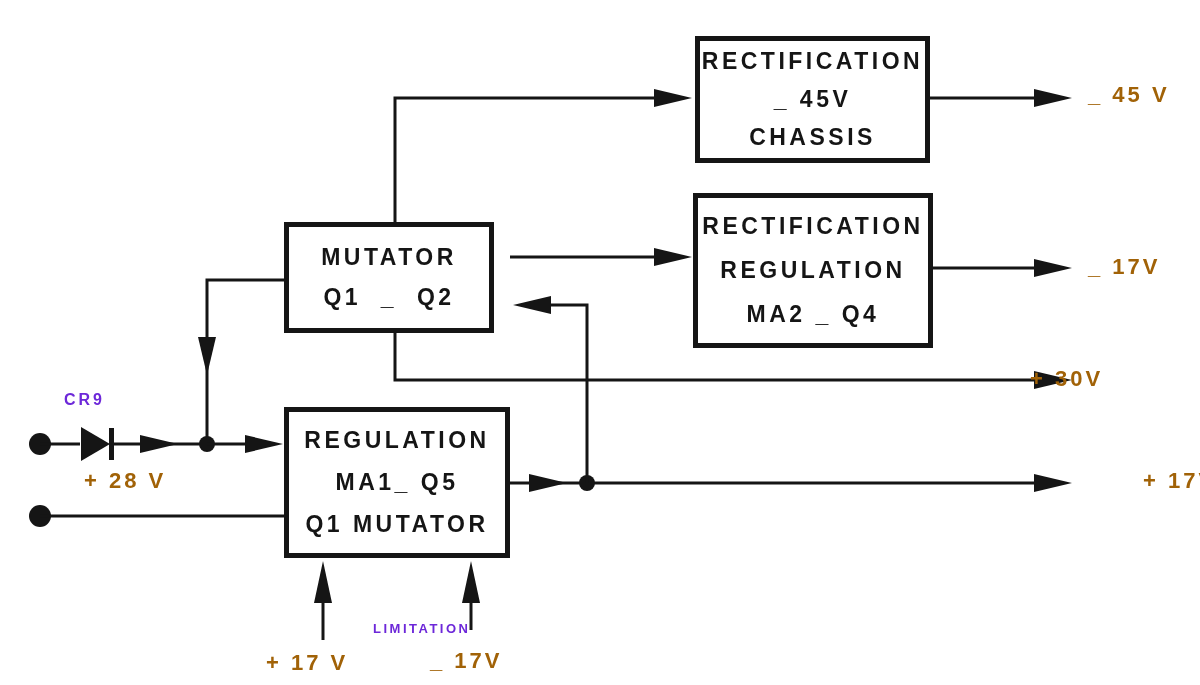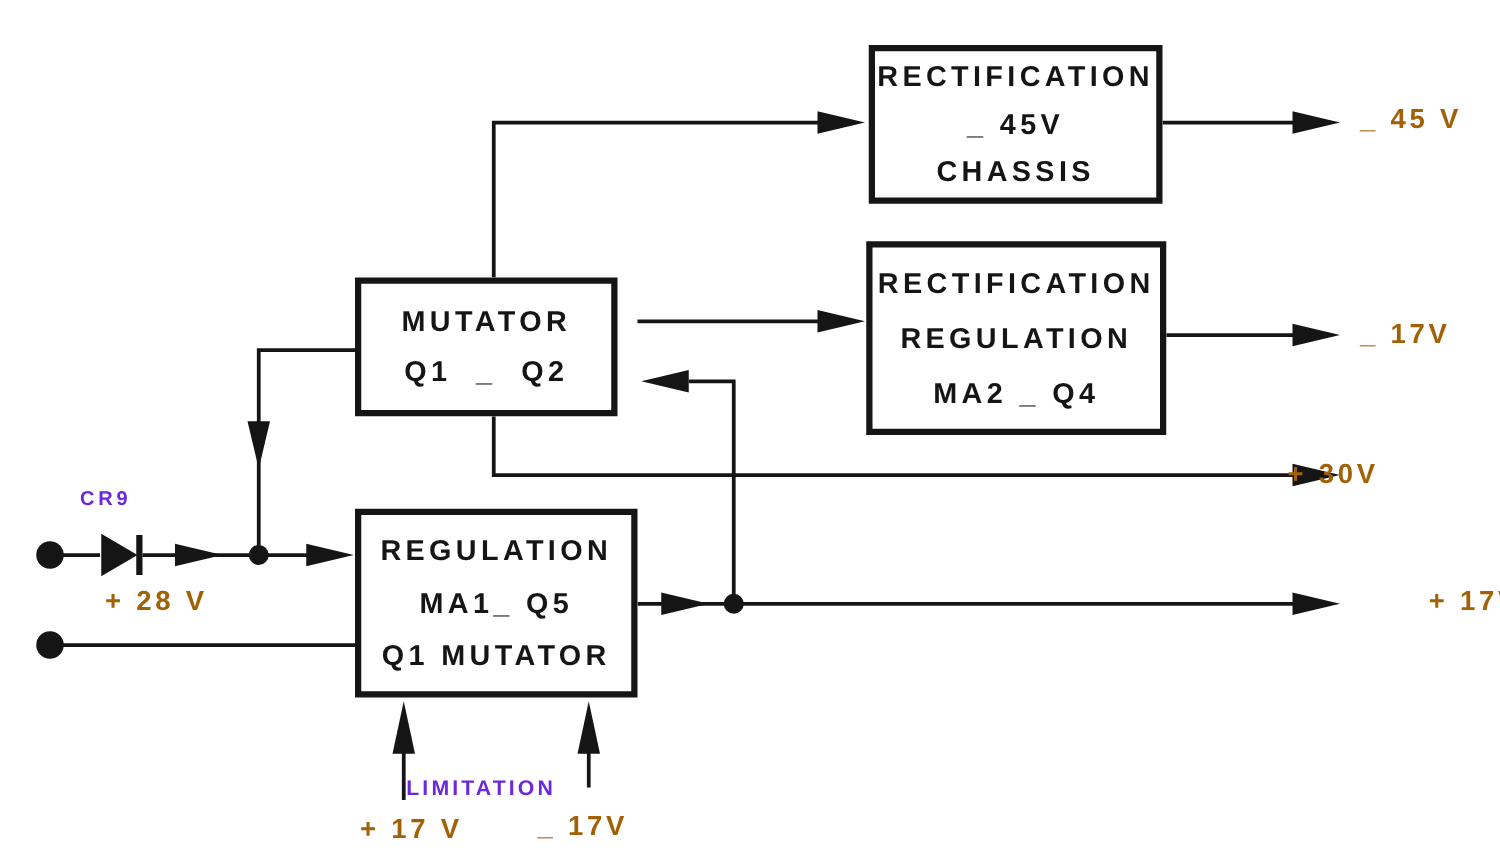--- a/index.html
+++ b/index.html
@@ -129,17 +129,17 @@
   </div>
 
   <div class="small-label" style="left:64px;top:392px;">CR9</div>
   <div class="vlabel" style="left:44px;top:470px;margin-left:40px;">+ 28 V</div>
 
   <div class="vlabel" style="left:1088px;top:84px;">_ 45 V</div>
   <div class="vlabel" style="left:1088px;top:256px;">_ 17V</div>
   <div class="vlabel" style="left:1030px;top:368px;">+ 30V</div>
   <div class="vlabel" style="left:1143px;top:470px;">+ 17V</div>
 
-  <div class="small-label" style="left:325px;top:622px;font-size:17px;letter-spacing:2.5px;">LIMITATION</div>
-  <div class="vlabel" style="left:288px;top:652px;">+ 17 V</div>
+  <div class="small-label" style="left:325px;top:622px;font-size:13px;letter-spacing:2.5px;padding-left:48px;">LIMITATION</div>
+  <div class="vlabel" style="left:266px;top:652px;">+ 17 V</div>
   <div class="vlabel" style="left:430px;top:650px;">_ 17V</div>
 
 </div>
 
 </body></html>

